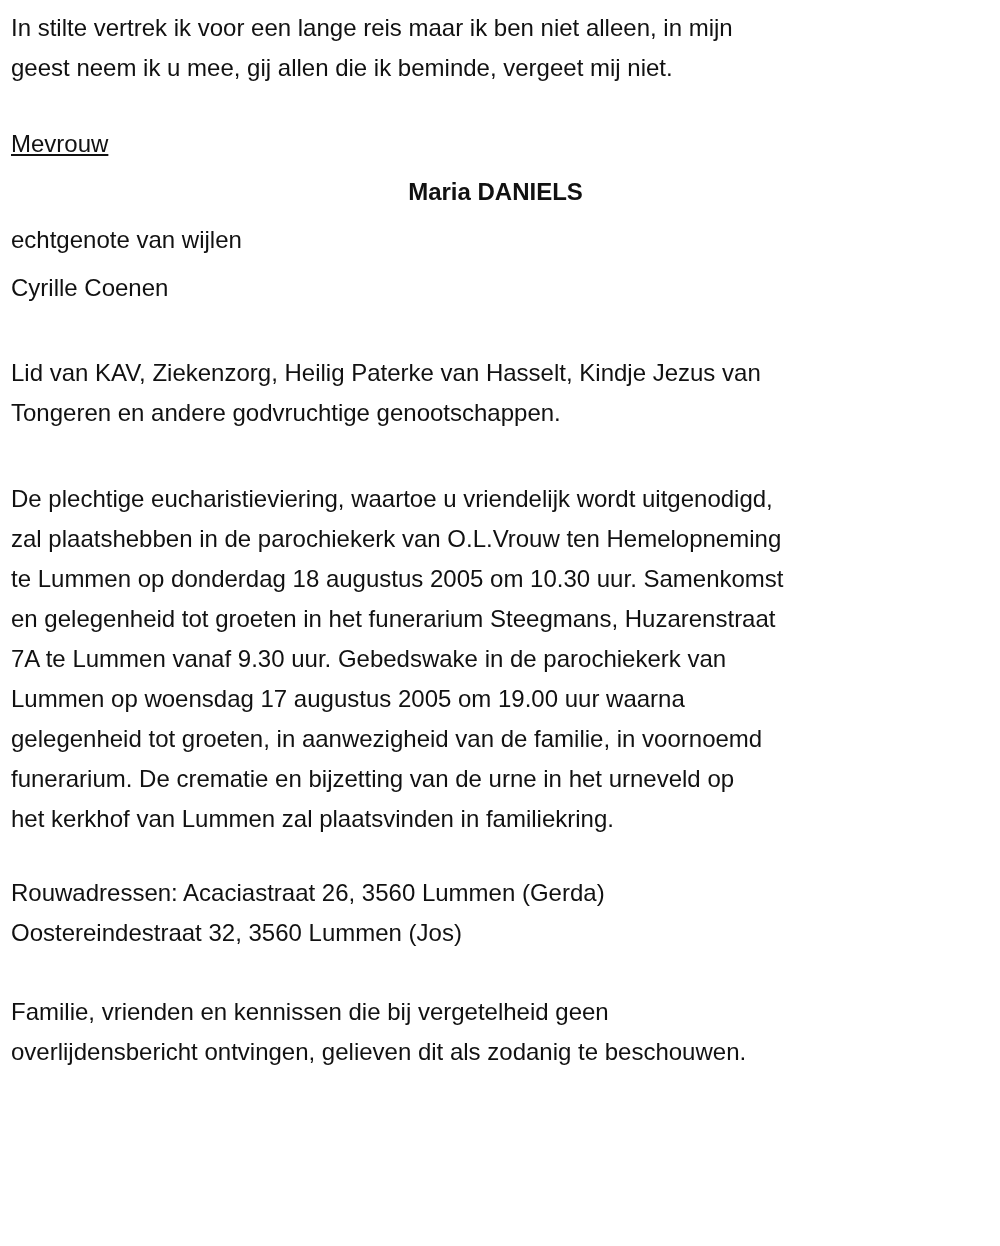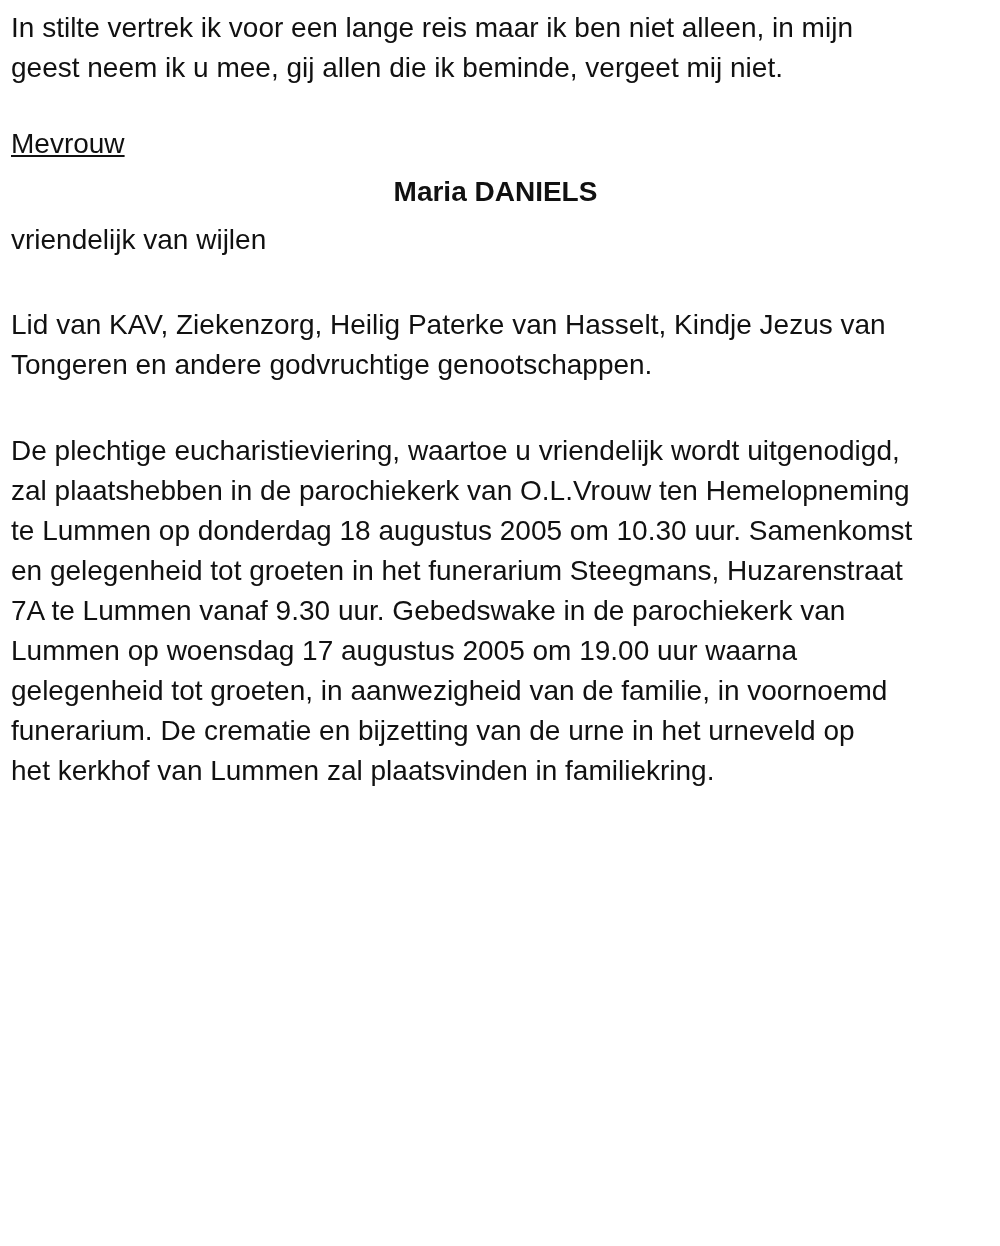--- a/index.html
+++ b/index.html
@@ -11,21 +11,21 @@
     width: 1000px;
     height: 1246px;
     overflow: hidden;
     font-family: "Liberation Sans", sans-serif;
     color: #111111;
   }
   .doc {
     padding: 8px 20px 0 11px;
   }
   .para, .line {
-    font-size: 28px;
+    font-size: 24px;
     line-height: 40px;
     white-space: pre-line;
     letter-spacing: 0px;
   }
   .name-bold {
     font-weight: 700;
     text-align: center;
   }
   
   .s-salutation   { margin-top: 36px; text-decoration: underline; }
@@ -41,32 +41,37 @@
 
 <div class="doc">
 
   <div class="para s-intro">In stilte vertrek ik voor een lange reis maar ik ben niet alleen, in mijn
 geest neem ik u mee, gij allen die ik beminde, vergeet mij niet.</div>
 
   <div class="line s-salutation">Mevrouw</div>
 
   <div class="line nm name-bold">Maria DANIELS</div>
 
-  <div class="line nm">vriendelijk van wijlen</div>
+  <div class="line nm">echtgenote van wijlen</div>
 
+  <div class="line nm">Cyrille Coenen</div>
 
   <div class="para s-memberships">Lid van KAV, Ziekenzorg, Heilig Paterke van Hasselt, Kindje Jezus van
 Tongeren en andere godvruchtige genootschappen.</div>
 
 
   <div class="para s-funeral">De plechtige eucharistieviering, waartoe u vriendelijk wordt uitgenodigd,
 zal plaatshebben in de parochiekerk van O.L.Vrouw ten Hemelopneming
 te Lummen op donderdag 18 augustus 2005 om 10.30 uur. Samenkomst
 en gelegenheid tot groeten in het funerarium Steegmans, Huzarenstraat
 7A te Lummen vanaf 9.30 uur. Gebedswake in de parochiekerk van
 Lummen op woensdag 17 augustus 2005 om 19.00 uur waarna
 gelegenheid tot groeten, in aanwezigheid van de familie, in voornoemd
 funerarium. De crematie en bijzetting van de urne in het urneveld op
 het kerkhof van Lummen zal plaatsvinden in familiekring.</div>
 
+  <div class="para s-addresses">Rouwadressen: Acaciastraat 26, 3560 Lummen (Gerda)
+Oostereindestraat 32, 3560 Lummen (Jos)</div>
 
+  <div class="para s-closing">Familie, vrienden en kennissen die bij vergetelheid geen
+overlijdensbericht ontvingen, gelieven dit als zodanig te beschouwen.</div>
 
 </div>
 
 </body></html>

